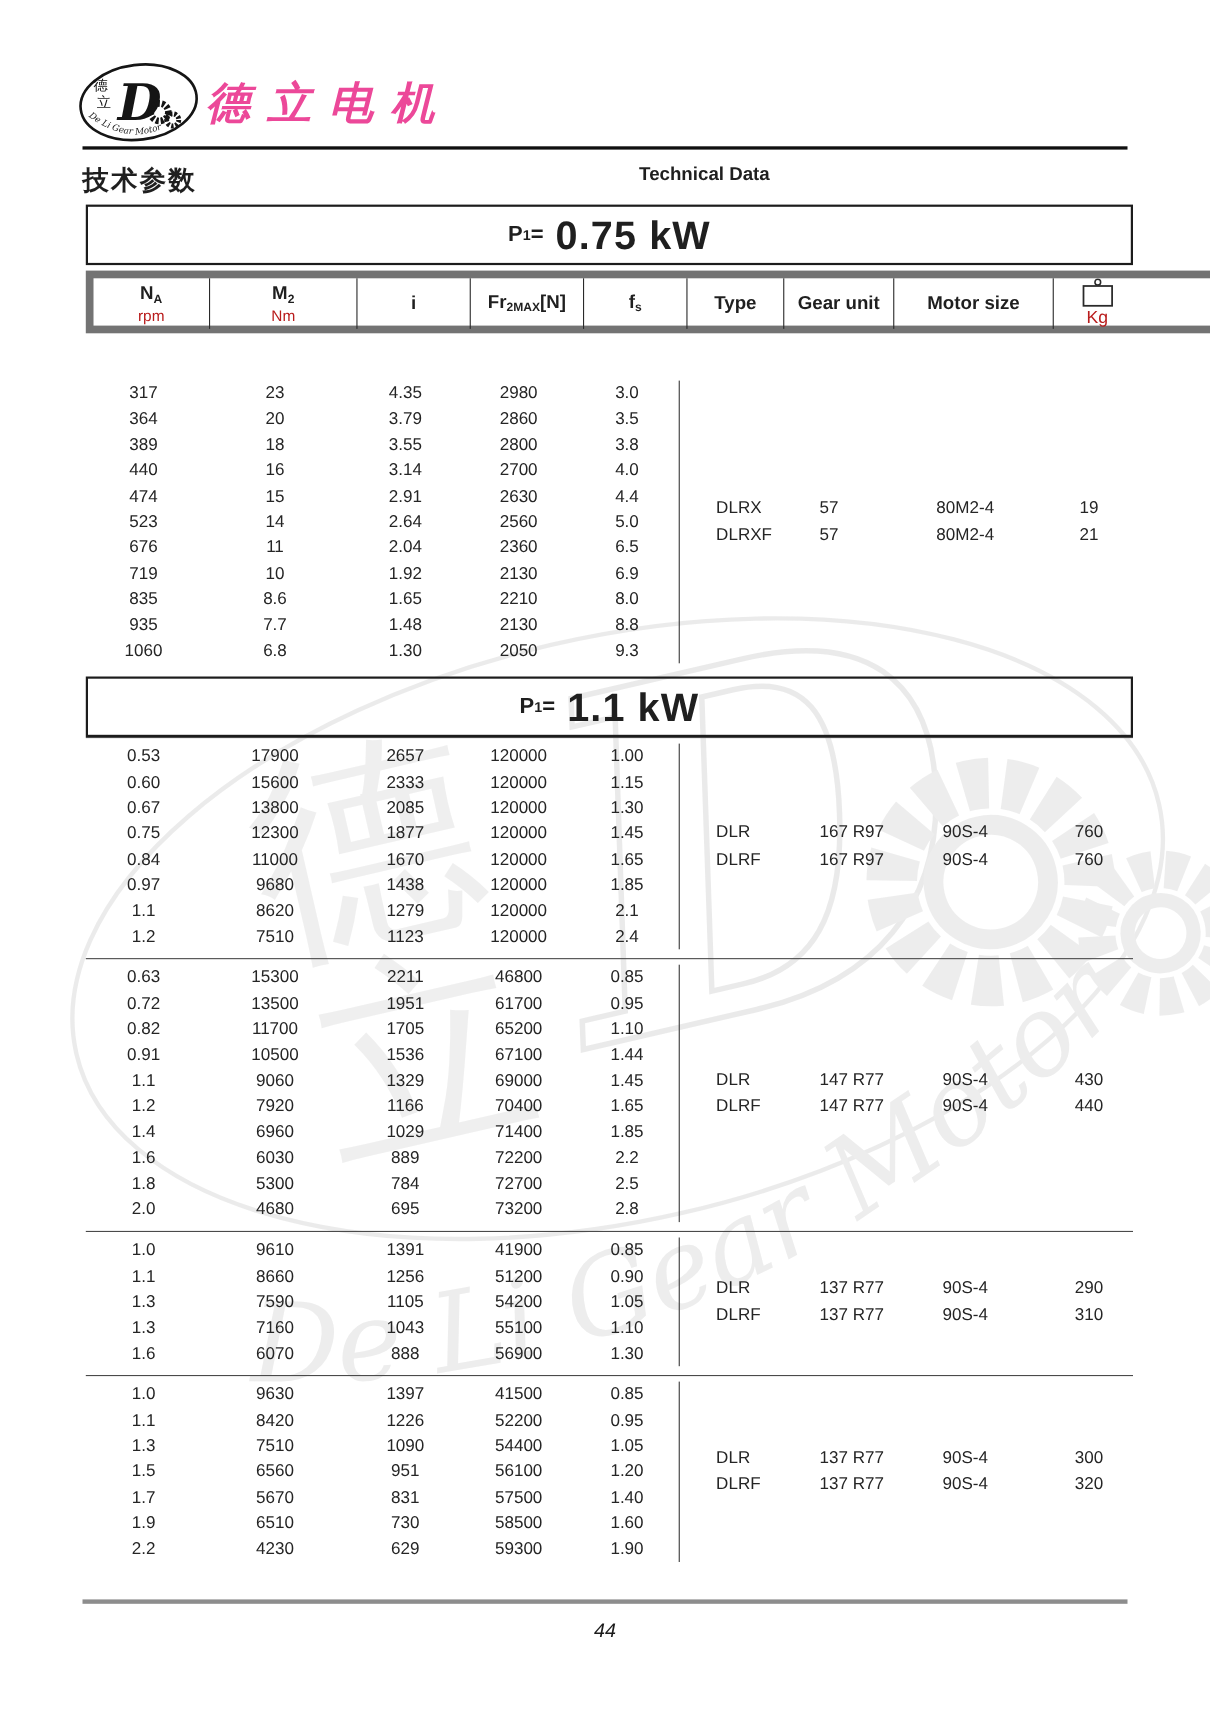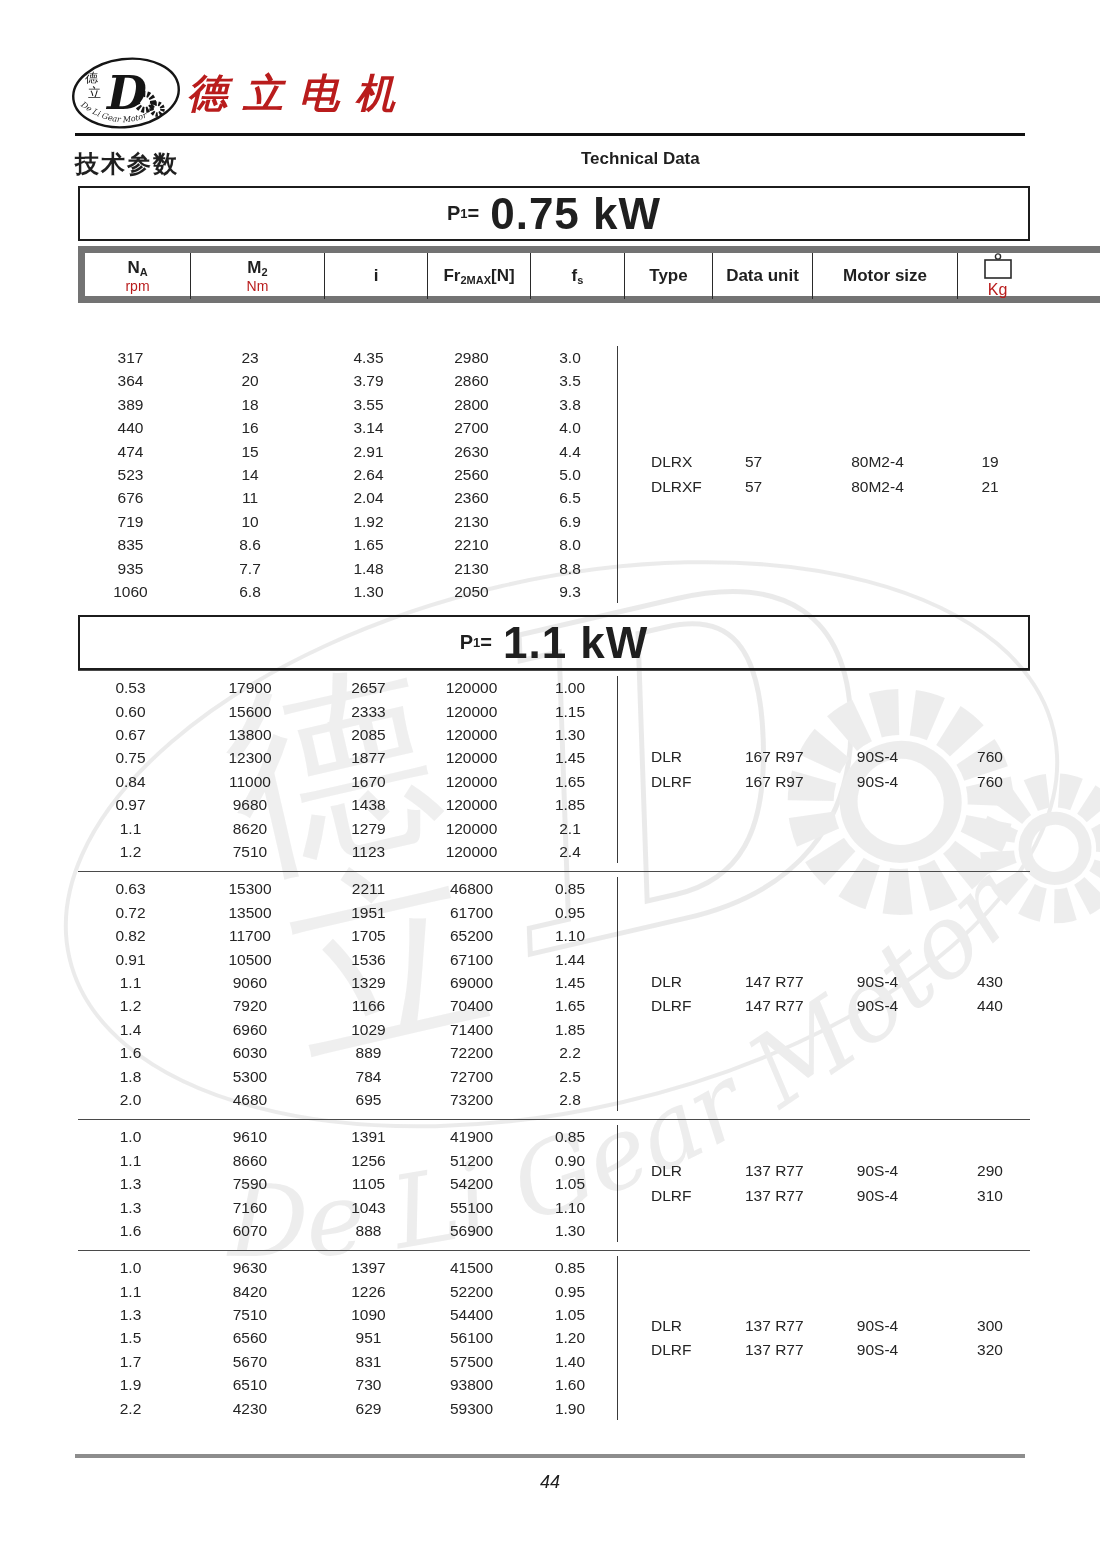--- a/index.html
+++ b/index.html
@@ -9,35 +9,35 @@
 
   
   .watermark { position:absolute; inset:0; z-index:0; pointer-events:none; }
 
   
   .content { position:absolute; left:75px; top:0; width:950px; z-index:1; }
 
   .masthead { position:relative; height:133px; }
   .logo { position:absolute; left:-6px; top:55px; }
   .brand { position:absolute; left:112px; top:66px; font-size:40px; font-weight:bold;
-           letter-spacing:16px; color:#b91c1c; font-style:italic; }
+           letter-spacing:16px; color:#ec4899; font-style:italic; }
   .head-rule { border-top:3px solid #101010; width:950px; }
 
   .titles { position:relative; height:34px; margin-top:9px; }
   .title-cn { position:absolute; left:0; top:3px; font-size:24px; font-weight:bold; letter-spacing:2px; }
   .title-en { position:absolute; left:506px; top:4px; font-size:17px; font-weight:bold; }
 
   
   .power-box { margin-left:3px; width:952px; height:55px; border:2px solid #1c1c1c;
                display:flex; align-items:center; justify-content:center; background:transparent; }
   .power-box.first { margin-top:7px; }
   .power-box.later { margin-top:4px; }
   .p-small { font-size:20px; font-weight:bold; }
   .p-sub   { font-size:13px; font-weight:bold; vertical-align:-4px; }
-  .p-big   { font-size:44px; font-weight:800; letter-spacing:1px; margin-left:11px; }
+  .p-big   { font-size:36px; font-weight:800; letter-spacing:1px; margin-left:11px; }
 
   
   .sheet-head { margin-left:3px; margin-top:5px; width:1048px; height:57px;
                 display:grid; grid-template-columns:105px 134px 103px 103px 94px 88px 100px 145px 80px;
                 border:7px solid #737373; }
   .hcell { border-left:1.5px solid #2a2a2a; display:flex; flex-direction:column;
            align-items:center; justify-content:center; line-height:1.15; }
   .hcell:first-child { border-left:none; }
   .h-main { font-size:17px; font-weight:bold; }
   .h-sub  { font-size:11px; font-weight:bold; vertical-align:-3px; }
@@ -139,21 +139,21 @@
           <div class="hcell">
             <div><span class="h-main">Fr</span><span class="h-sub">2MAX</span><span class="h-main">[N]</span></div>
           </div>
           <div class="hcell">
             <div><span class="h-main">f</span><span class="h-sub">s</span></div>
           </div>
           <div class="hcell">
             <div><span class="h-main">Type</span></div>
           </div>
           <div class="hcell">
-            <div><span class="h-main">Data unit</span></div>
+            <div><span class="h-main">Gear unit</span></div>
           </div>
           <div class="hcell">
             <div><span class="h-main">Motor size</span></div>
           </div>
           <div class="hcell">
             <svg width="36" height="27" viewBox="0 0 36 27" class="kg-ic">
               <circle cx="18" cy="3.5" r="2.6" fill="none" stroke="#2a2a2a" stroke-width="1.4"></circle>
               <rect x="5" y="7" width="26" height="18" fill="none" stroke="#2a2a2a" stroke-width="1.6"></rect>
             </svg>
             <div class="h-unit" style="font-size: 16px;">Kg</div>
@@ -512,21 +512,21 @@
                 <div class="cell">1.7</div>
                 <div class="cell">5670</div>
                 <div class="cell">831</div>
                 <div class="cell">57500</div>
                 <div class="cell">1.40</div>
               </div>
               <div class="row">
                 <div class="cell">1.9</div>
                 <div class="cell">6510</div>
                 <div class="cell">730</div>
-                <div class="cell">93800</div>
+                <div class="cell">58500</div>
                 <div class="cell">1.60</div>
               </div>
               <div class="row">
                 <div class="cell">2.2</div>
                 <div class="cell">4230</div>
                 <div class="cell">629</div>
                 <div class="cell">59300</div>
                 <div class="cell">1.90</div>
               </div>
             </div>

